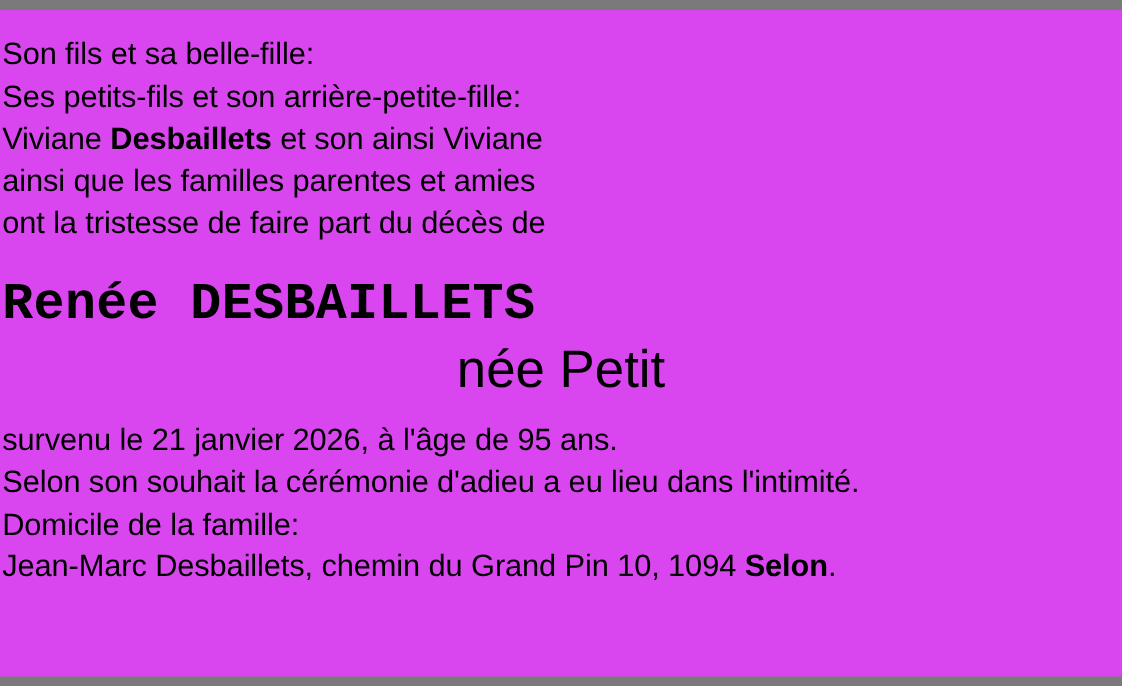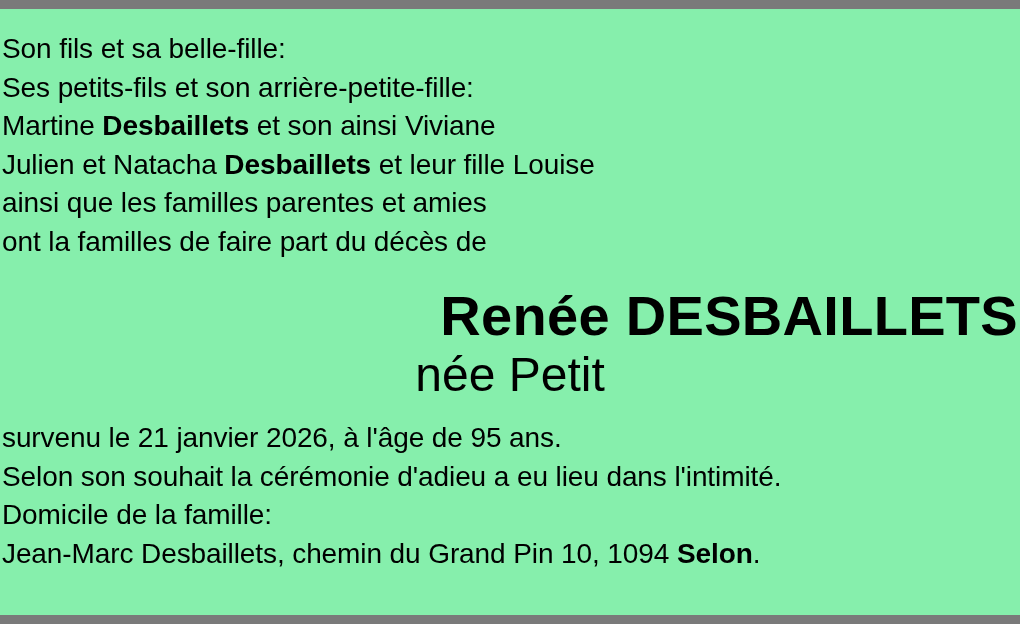--- a/index.html
+++ b/index.html
@@ -12,21 +12,21 @@
     background: #ffffff;
     font-family: "Liberation Sans", sans-serif;
     color: #000000;
     overflow: hidden;
   }
   .notice {
     position: relative;
     width: 1020px;
     height: 624px;
     box-sizing: border-box;
-    background: #86efac;
+    background: #d946ef;
     display: flex;
     flex-direction: column;
   }
   .rule {
     width: 100%;
     background: #7a7a7a;
     flex: 0 0 auto;
   }
   .rule-top { height: 9px; }
   .rule-bottom { height: 9px; }
@@ -40,26 +40,27 @@
   }
   .line {
     font-size: 28px;
     line-height: 38.5px;
     white-space: pre;
     letter-spacing: -0.1px;
   }
   .intro-block { margin-top: 21px; }
   .line b { font-weight: bold; }
   .deceased-name {
-    text-align: right;
-    font-size: 56px;
+    text-align: left;
+    font-size: 47px;
     font-weight: bold;
     line-height: 62px;
     margin-top: 24px;
     letter-spacing: 0.3px;
+    font-family: Liberation Mono, monospace;
   }
   .deceased-maiden {
     text-align: center;
     font-size: 48px;
     line-height: 48px;
     margin-top: 4px;
   }
   .closing-block { margin-top: 20px; }
 </style>
 </head>
@@ -67,24 +68,23 @@
 
 <div class="notice">
 
   <div class="rule rule-top"></div>
 
   <div class="body-area">
 
     <div class="intro-block">
         <div class="line"><span>Son fils et sa belle-fille:</span></div>
         <div class="line"><span>Ses petits-fils et son arrière-petite-fille:</span></div>
-        <div class="line"><span>Martine </span><b>Desbaillets</b><span> et son ainsi Viviane</span></div>
-        <div class="line"><span>Julien et Natacha </span><b>Desbaillets</b><span> et leur fille Louise</span></div>
+        <div class="line"><span>Viviane </span><b>Desbaillets</b><span> et son ainsi Viviane</span></div>
         <div class="line"><span>ainsi que les familles parentes et amies</span></div>
-        <div class="line"><span>ont la familles de faire part du décès de</span></div>
+        <div class="line"><span>ont la tristesse de faire part du décès de</span></div>
       </div>
 
     <div class="deceased-name">Renée DESBAILLETS</div>
 
     <div class="deceased-maiden">née Petit</div>
 
     <div class="closing-block">
         <div class="line"><span>survenu le 21 janvier 2026, à l'âge de 95 ans.</span></div>
         <div class="line"><span>Selon son souhait la cérémonie d'adieu a eu lieu dans l'intimité.</span></div>
         <div class="line"><span>Domicile de la famille:</span></div>

